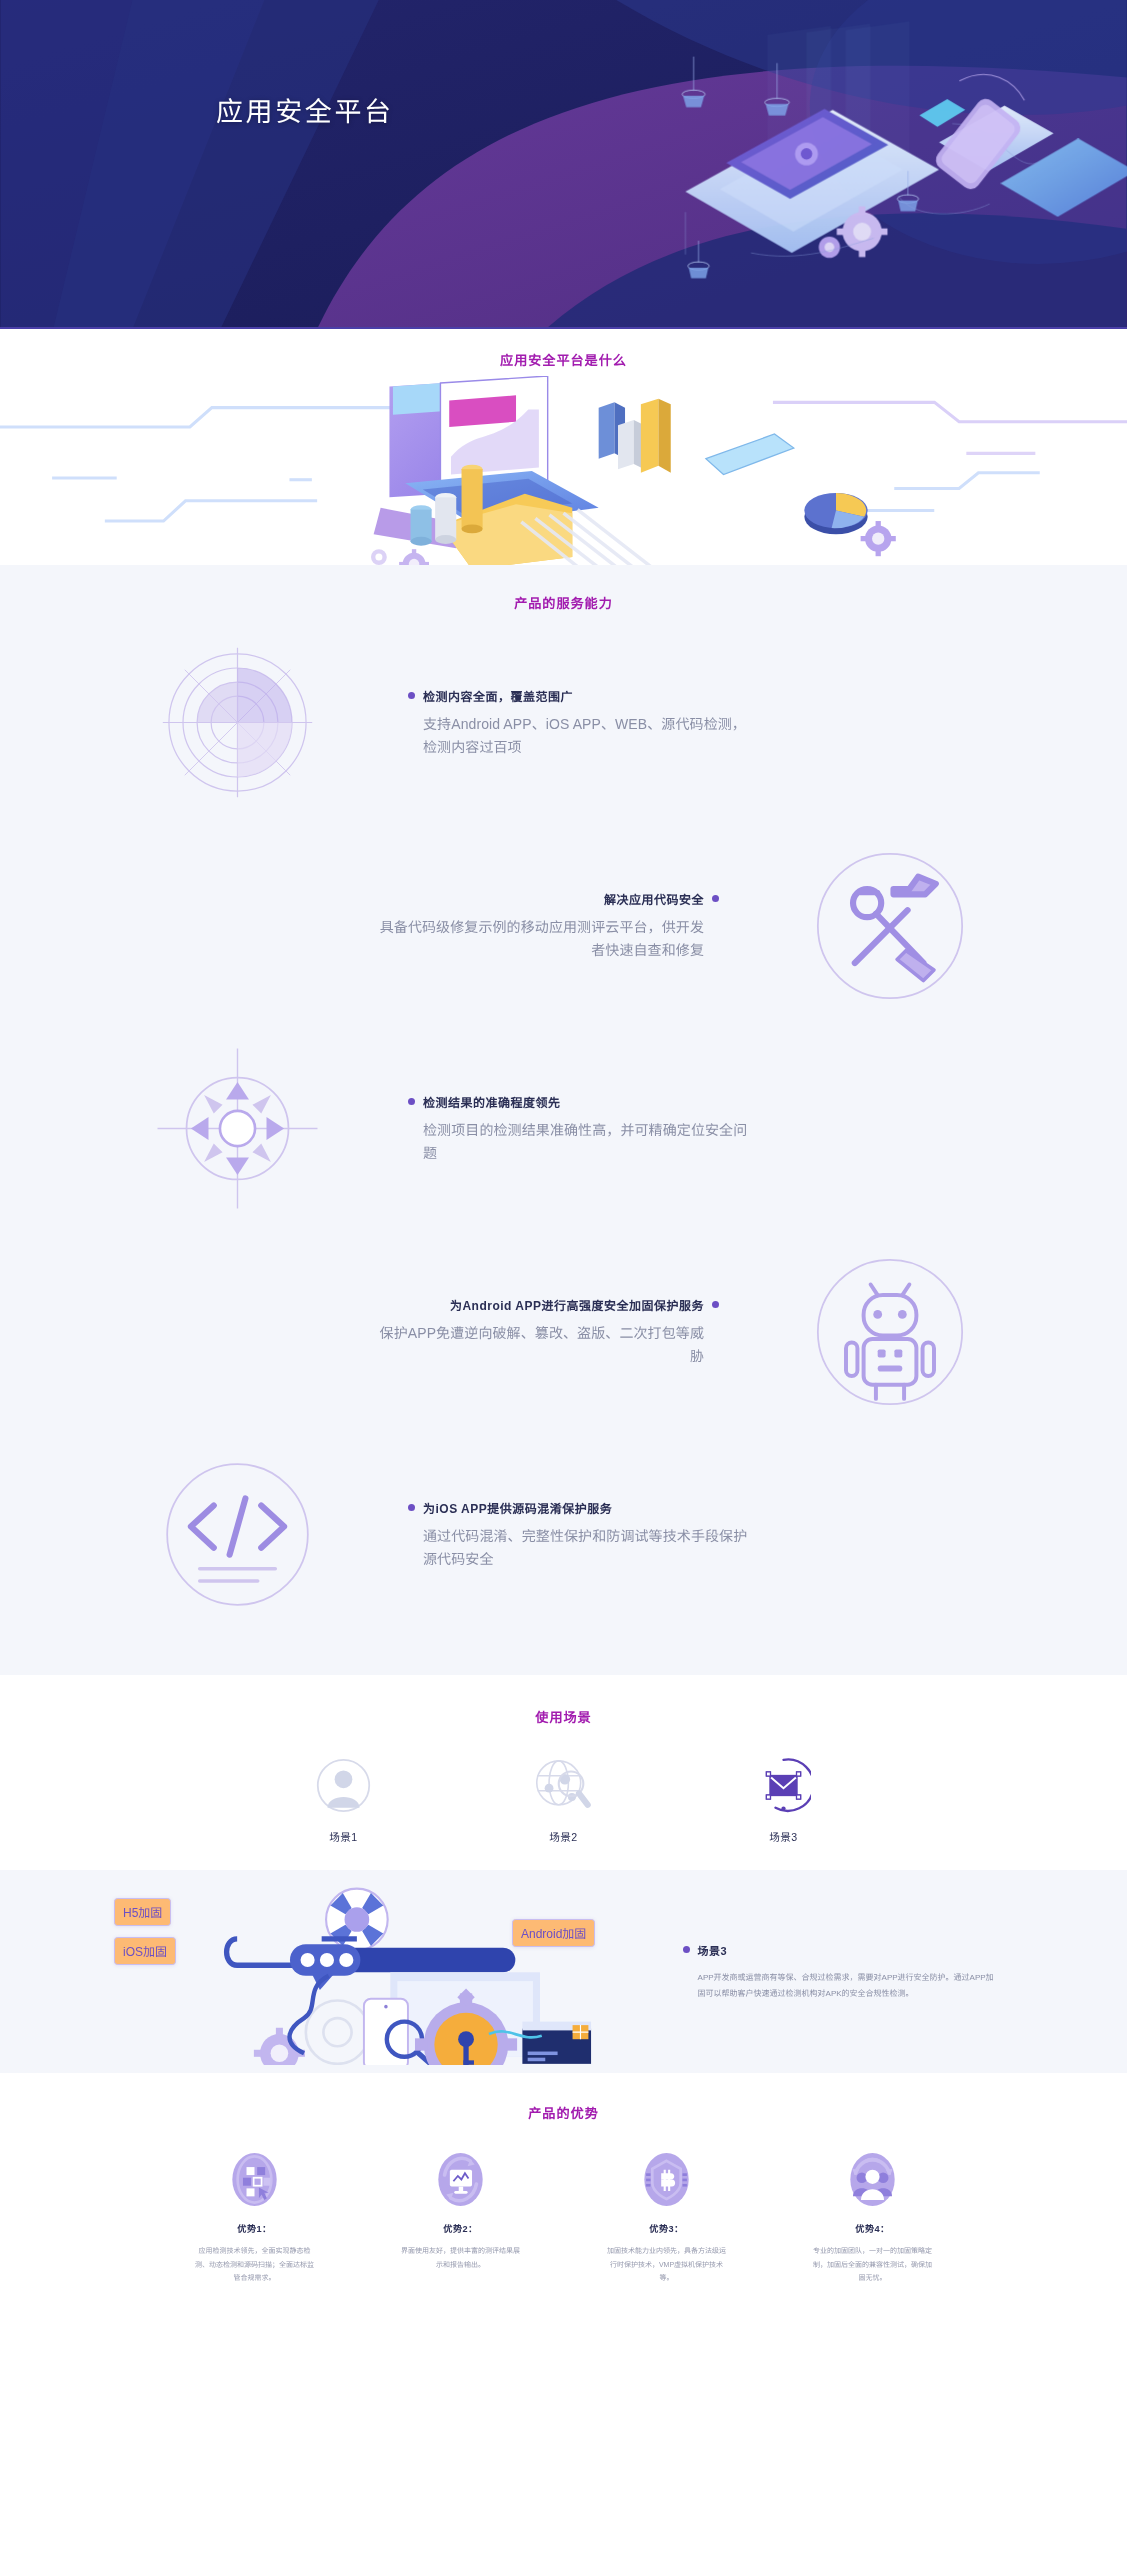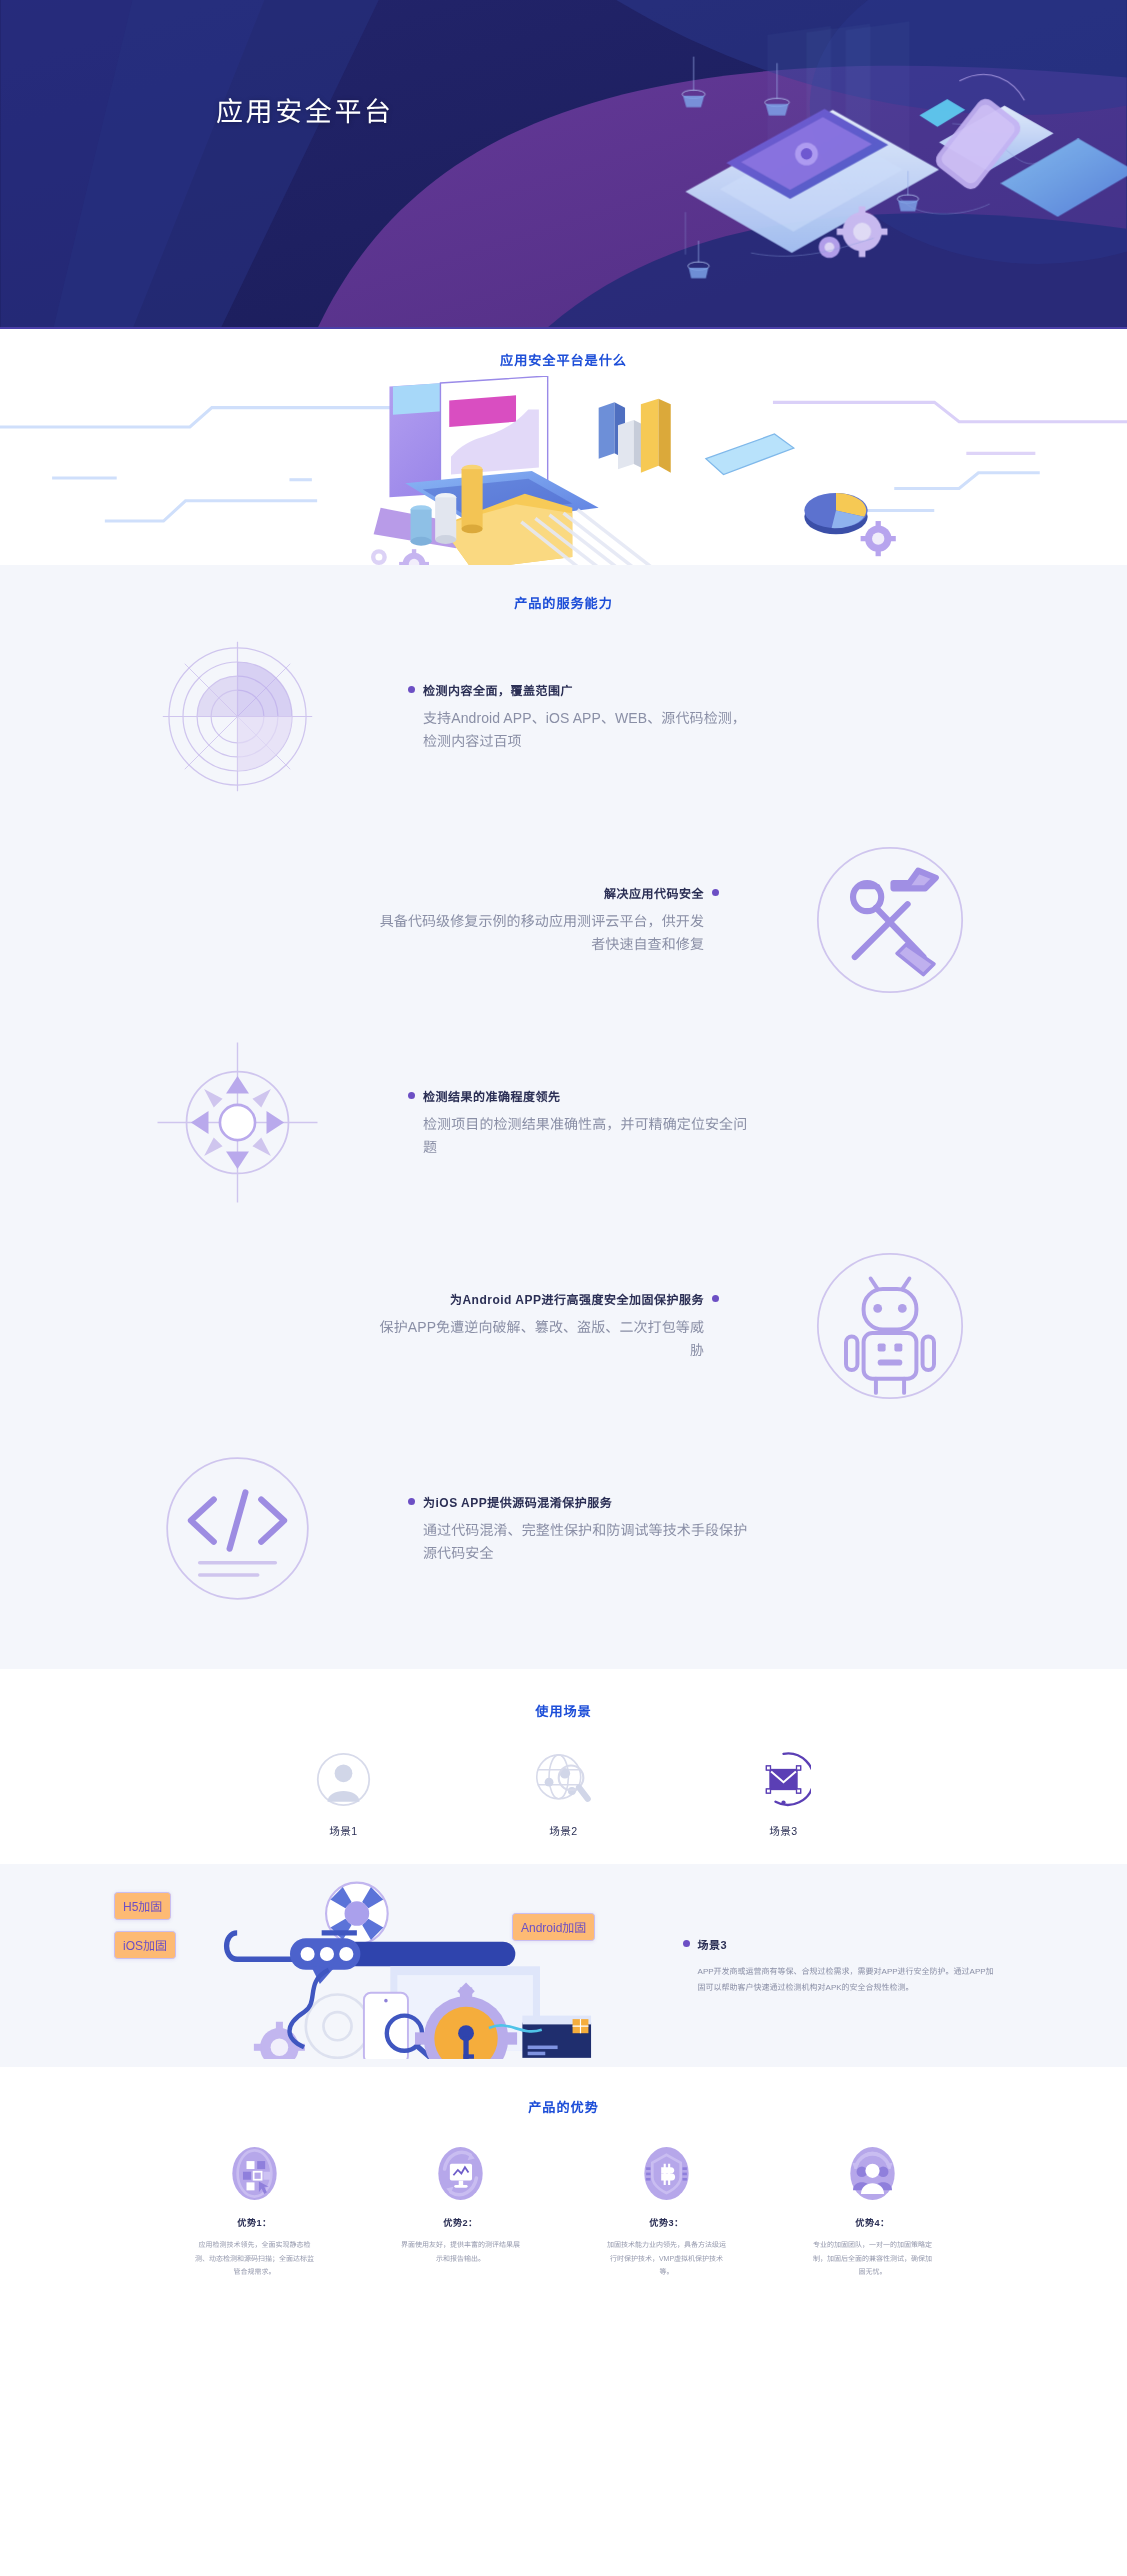--- a/index.html
+++ b/index.html
@@ -43,42 +43,42 @@
     font-size: 10px;
     line-height: 2.15;
     letter-spacing: 0.3px;
     width: 345px;
   }
 
   
   .sec-title {
     text-align: center;
     font-size: 13.2px;
-    color: #1d4ed8;
+    color: #a21caf;
     font-weight: 700;
     letter-spacing: 0.9px;
   }
 
   
   .whatis { background: #ffffff; padding: 21px 0 0; position: relative; }
   .whatis .sec-title { margin-top: 0; }
   .whatis-desc {
     width: 753px;
     margin: 19.4px auto 0;
     font-size: 9.2px;
     line-height: 2.05;
     color: #5c6077;
     text-align: left;
     letter-spacing: 0.1px;
   }
   .whatis-illu { position: relative; width: 1127px; height: 189px; margin-top: 7px; }
 
   
   .caps { background: #f4f6fb; padding: 28px 0 39px; position: relative; }
-  .caps .sec-title { margin-bottom: 3px; }
+  .caps .sec-title { margin-bottom: 9px; }
   .cap-row {
     position: relative;
     width: 881px;
     margin: 0 auto;
     height: 203px;
     display: flex;
     align-items: center;
     gap: 28px;
   }
   .cap-art {

